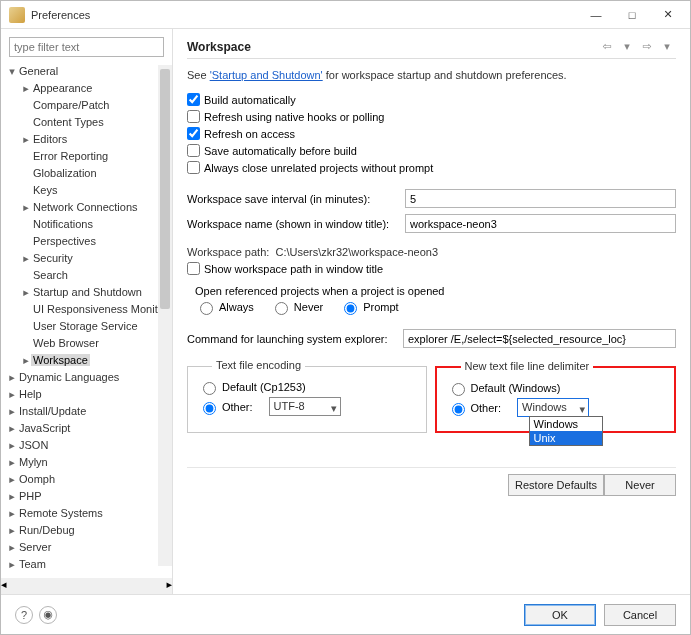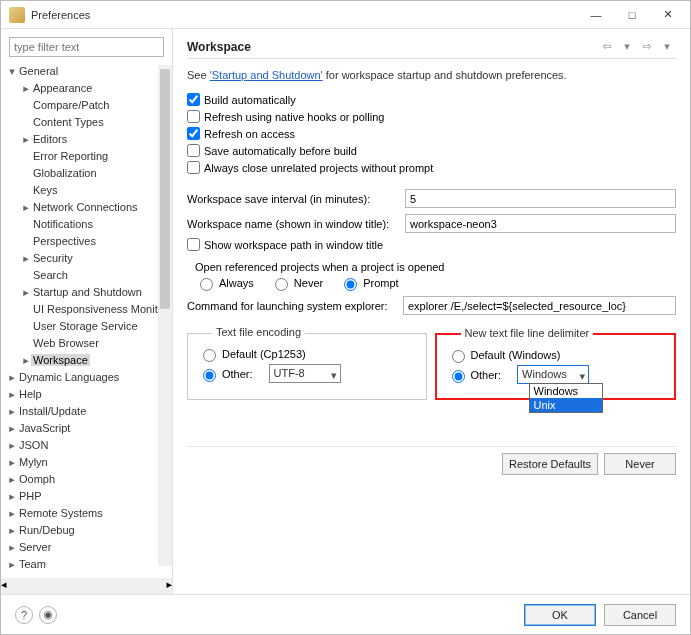--- a/index.html
+++ b/index.html
@@ -33,32 +33,32 @@
   .chk { display: flex; align-items: center; gap: 4px; margin: 2px 0; }
   .chk input { width: 13px; height: 13px; margin: 0; }
   .formrow { display: flex; align-items: center; gap: 8px; margin: 3px 0; }
   .formrow label { width: 210px; }
   .txt { border: 1px solid #b5b5b5; height: 19px; padding: 0 4px; }
   .grow { flex: 1; }
   .pathrow { margin: 10px 0 2px; color: #333; }
   .indent { margin-left: 8px; margin-top: 8px; }
   .radiorow { display: flex; align-items: center; gap: 16px; margin: 2px 0; }
   .radiorow label { display: inline-flex; align-items: center; gap: 3px; }
-  .cmdrow { display: flex; align-items: center; gap: 6px; margin: 3px 0 6px; }
+  .cmdrow { display: flex; align-items: center; gap: 6px; margin: 12px 0 6px; }
   .cmdrow label { width: 210px; }
   .groups { display: flex; gap: 8px; margin-top: 12px; position: relative; }
   .group { border: 1px solid #c8c8c8; padding: 10px 10px 12px; flex: 1; position: relative; }
   .group .legend { position: absolute; top: -8px; left: 24px; background: #fff; padding: 0 4px; color: #333; }
   .sel-combobox { display: inline-block; border: 1px solid #8a8a8a; height: 19px; min-width: 72px; padding: 0 14px 0 4px; position: relative; line-height: 17px; color: #333; background:#fff;}
   .sel-combobox .car { position: absolute; right: 3px; top: 2px; color: #555; }
   .redbox { border: 2px solid #f01818; }
   .dropdown { position: absolute; border: 1px solid #666; background: #fff; z-index: 50; width: 74px; }
   .dropdown .opt { padding: 1px 4px; }
   .dropdown .opt.hl { background: #1a6fe0; color: #fff; }
-  .bottom-btns { display: flex; justify-content: flex-end; gap: 6px; margin-top: 46px; border-top: 1px solid #e6e6e6; padding-top: 6px; }
+  .bottom-btns { display: flex; justify-content: flex-end; margin-top: 34px; border-top: 1px solid #e6e6e6; padding-top: 6px; }
   .btn { min-width: 72px; height: 22px; border: 1px solid #adadad; background: #f2f2f2; display: inline-flex; align-items: center; justify-content: center; color: #222; }
   .btn.primary { border: 1px solid #2a7bd6; box-shadow: inset 0 0 0 1px #8bbbee; }
   .footer { height: 40px; border-top: 1px solid #e0e0e0; display: flex; align-items: center; padding: 0 14px; gap: 6px; }
   .footer .ficon { width: 18px; height: 18px; border: 1px solid #b5b5b5; border-radius: 50%; display: flex; align-items: center; justify-content: center; color: #555; }
   .footer .fright { margin-left: auto; display: flex; gap: 8px; }
   .leftbottom { position:absolute; bottom:0; left:0; right:0; height:16px; background:#f0f0f0; display:flex; }
 </style>
 </head>
 <body>
 
@@ -162,20 +162,24 @@
       <div style="height:10px"></div>
       <div class="formrow">
         <label>Workspace save interval (in minutes):</label>
         <input class="txt grow" value="5" style="">
       </div>
       <div class="formrow">
         <label>Workspace name (shown in window title):</label>
         <input class="txt grow" value="workspace-neon3" style="">
       </div>
 
+      <div class="pathrow">
+        <span>Workspace path:</span>&nbsp;
+        <span>C:\Users\zkr32\workspace-neon3</span>
+      </div>
       <div class="chk">
           <input type="checkbox" style="">
           <span>Show workspace path in window title</span>
         </div>
 
       <div class="indent">
         <div>Open referenced projects when a project is opened</div>
         <div class="radiorow">
           <label>
               <input type="radio" name="openref" style="">

